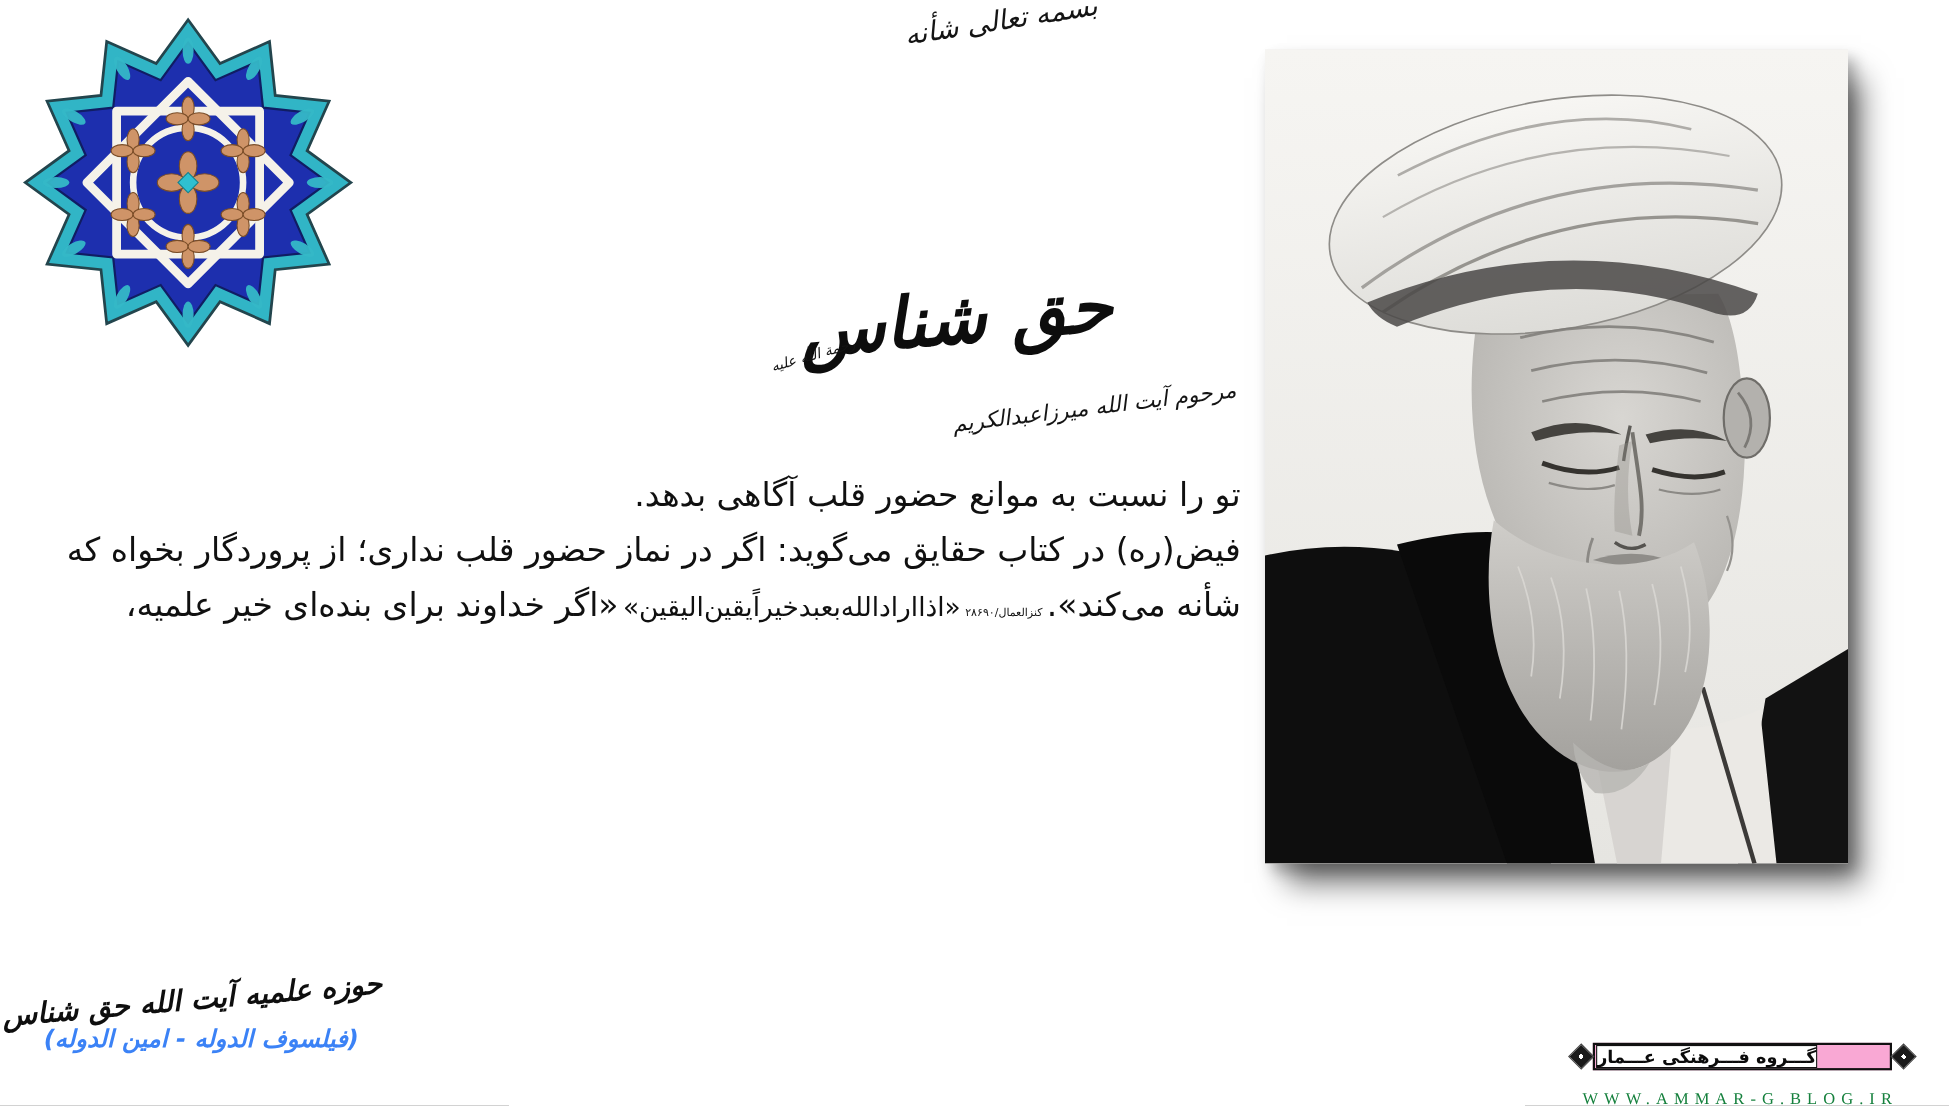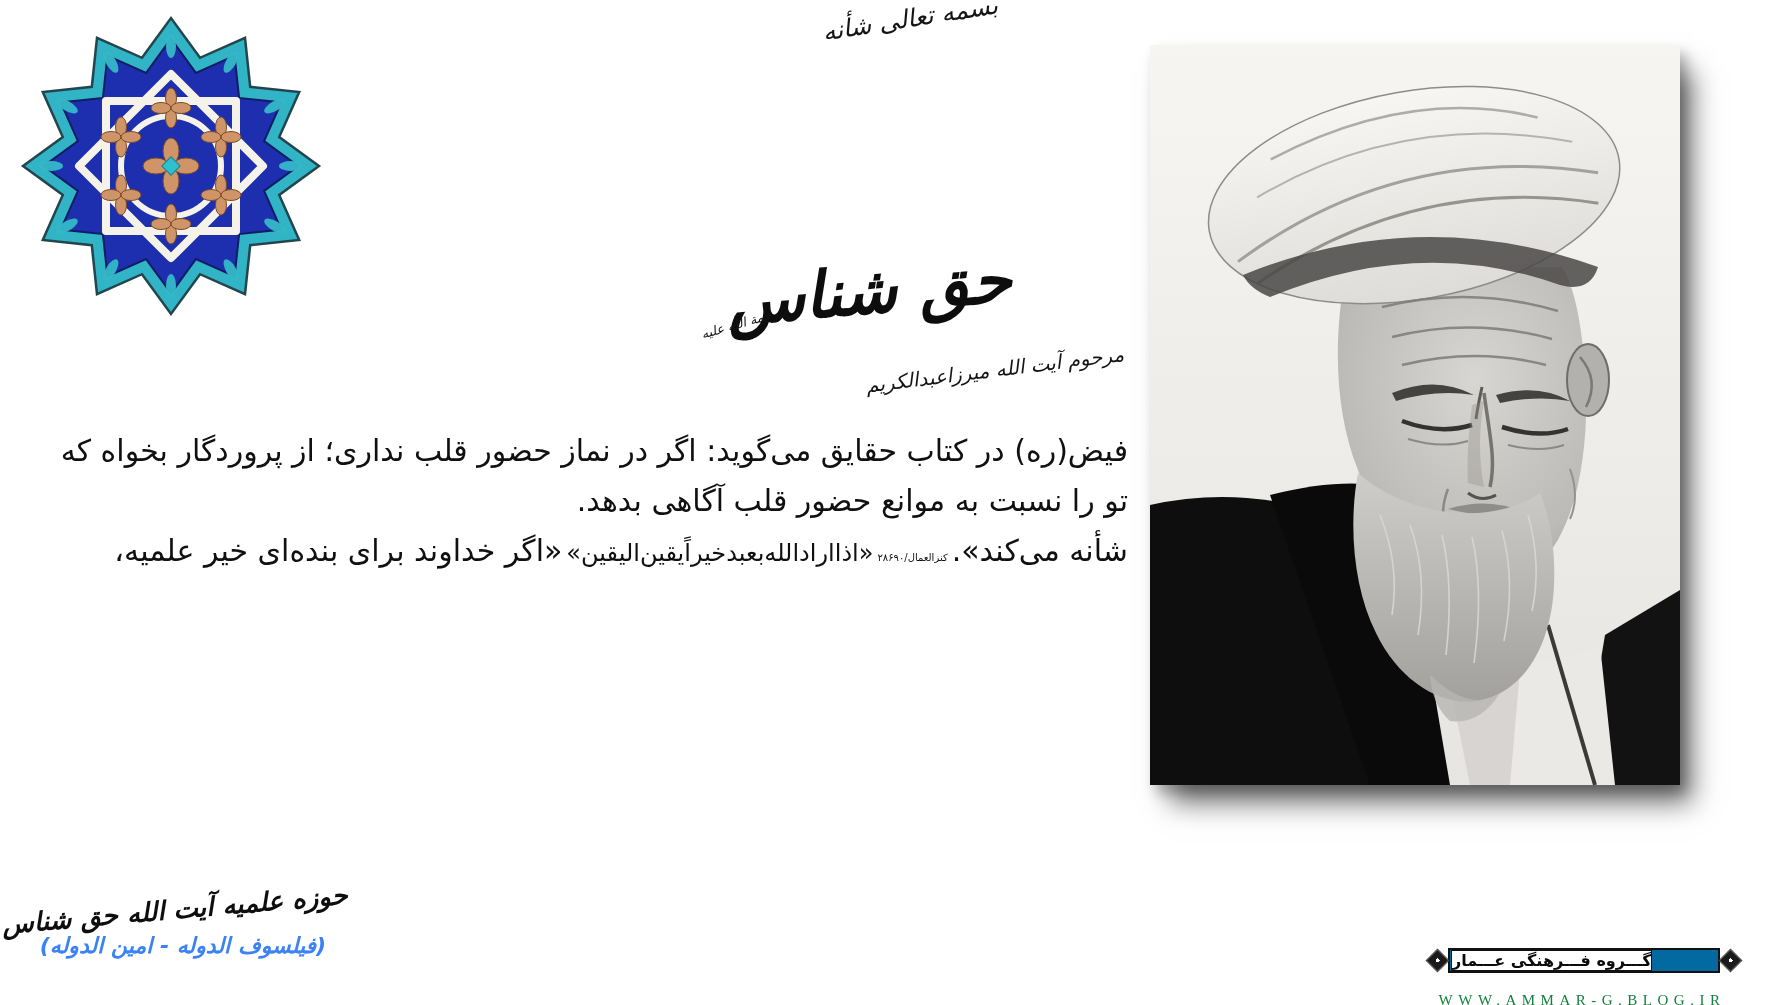--- a/index.html
+++ b/index.html
@@ -67,21 +67,21 @@
   }
 
   
   .footer-right{ left:1416px; top:946px; width:332px; }
   .banner{ display:flex; align-items:center; width:308px; margin:0 0 0 14px; height:28px;}
   .finial{
     width:15px; height:15px; flex:0 0 15px; transform:rotate(45deg);
     background:radial-gradient(circle at center, #ffffff 0 2px, #1a1a1a 2px);
     outline:1px solid #444;
   }
-  .banner-bar{ flex:1; border:2px solid #111; padding:1px; margin:0 3px; background:#0369a1;}
+  .banner-bar{ flex:1; border:2px solid #111; padding:1px; margin:0 3px; background:#f9a8d4;}
   .banner-inner{
     border:1px solid #111; background:#fff; text-align:center; direction:rtl;
     font-weight:bold; font-size:16px; line-height:19px; color:#0b0b0b; white-space:nowrap;
   }
   .blog-url{
     margin-top:18px; text-align:center; font-family:"Liberation Serif", serif;
     font-size:15px; letter-spacing:5.5px; color:#15803d; white-space:nowrap;
   }
 </style>
 </head>
@@ -168,22 +168,22 @@
 
   <div class="abs besmele">بسمه تعالی شأنه</div>
 
   <div class="abs title-block">
     <span class="title-prefix">مرحوم آیت الله میرزاعبدالکریم</span>
     <span class="title-main">حق شناس</span>
     <span class="title-honorific">رحمة اللّه علیه</span>
   </div>
 
   <div class="abs body-text">
+      <div class="body-line"><span class="seg-normal">تو را نسبت به موانع حضور قلب آگاهی بدهد.</span></div>
       <div class="body-line"><span class="seg-normal">فیض(ره) در کتاب حقایق می‌گوید: اگر در نماز حضور قلب نداری؛ از پروردگار بخواه که</span></div>
-      <div class="body-line"><span class="seg-normal">تو را نسبت به موانع حضور قلب آگاهی بدهد.</span></div>
       <div class="body-line"><span class="seg-normal">شأنه می‌کند».</span><span class="seg-cite">کنزالعمال/۲۸۶۹۰</span><span class="seg-quote">«اذاارادالله‌بعبدخیراًیقین‌الیقین»</span><span class="seg-normal">«اگر خداوند برای بنده‌ای خیر علمیه،</span></div>
     </div>
 
   <div class="abs photo">
     <svg width="530" height="740" viewBox="0 0 530 740" xmlns="http://www.w3.org/2000/svg">
       <defs>
         <linearGradient id="bgG" x1="0" y1="0" x2="0" y2="1">
           <stop offset="0" stop-color="#f6f5f2"></stop>
             <stop offset="1" stop-color="#e6e5e1"></stop>
         </linearGradient>

